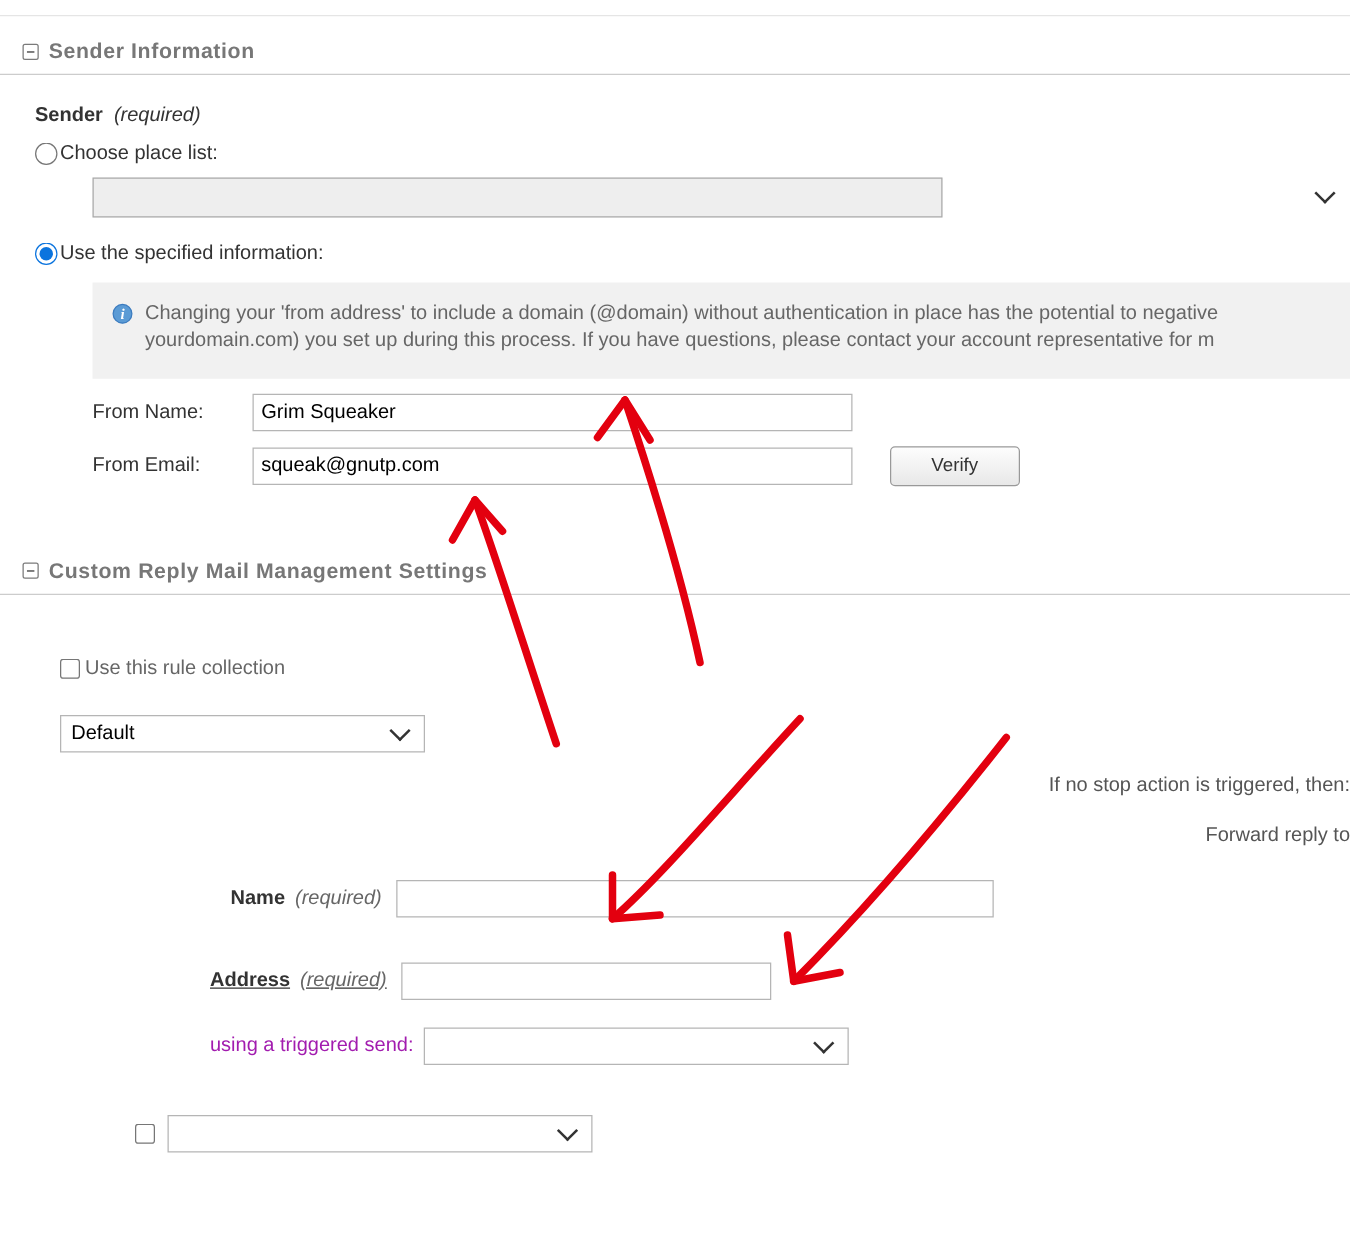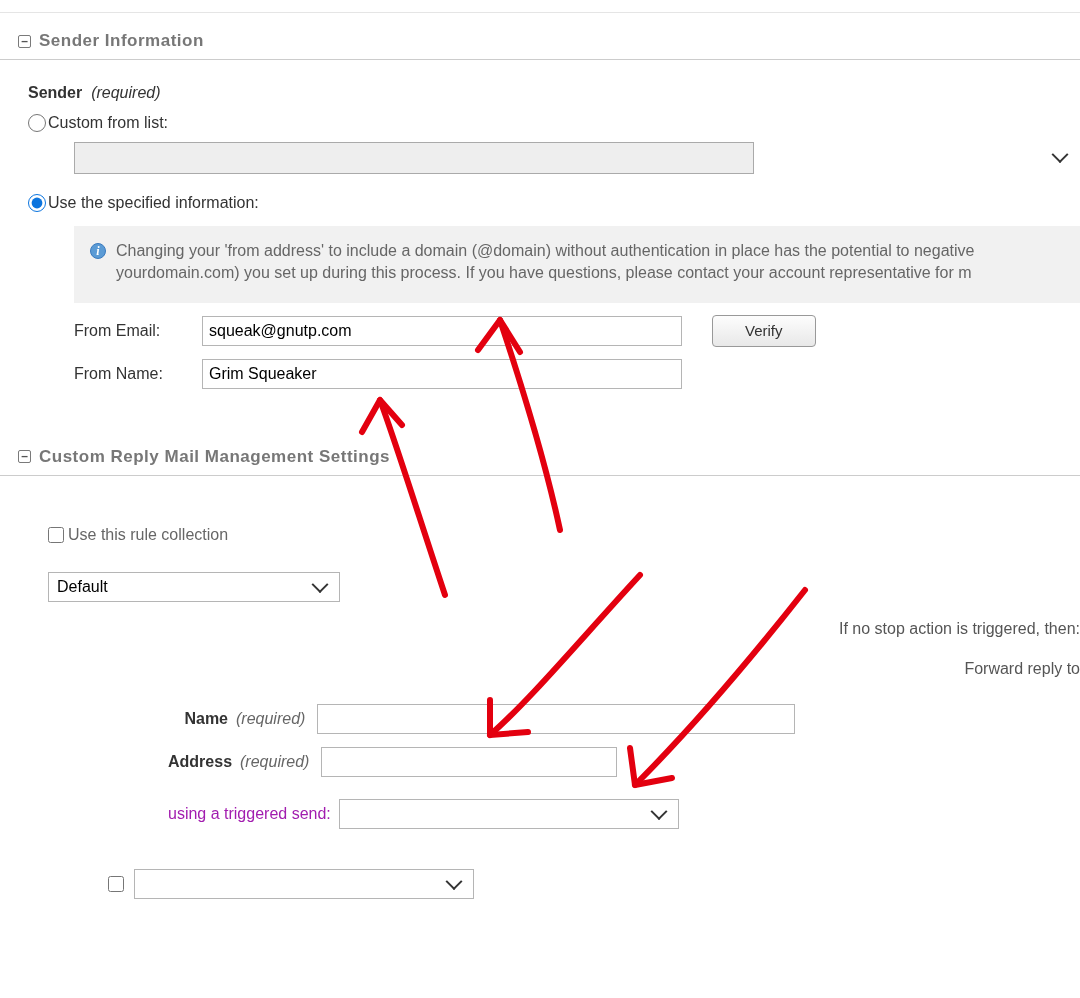--- a/index.html
+++ b/index.html
@@ -209,46 +209,46 @@
 </div>
 
 <div class="section-body">
   <div>
     <span class="label-bold">Sender</span>
     &nbsp;<span class="label-required">(required)</span>
   </div>
 
   <div class="radio-row unchecked">
     <input type="radio" name="sender-mode" style="">
-    <span>Custom from list:</span>
+    <span>Choose place list:</span>
   </div>
   <div class="select-wrap top" style="display:block;">
     <select class="select-long"></select>
   </div>
 
   <div class="radio-row" style="margin-top:20px;">
     <input type="radio" name="sender-mode" checked="" style="">
     <span>Use the specified information:</span>
   </div>
 
   <div class="info-banner">
     <span class="info-icon">i</span>
     <span>Changing your 'from address' to include a domain (@domain) without authentication in place has the potential to negative yourdomain.com) you set up during this process. If you have questions, please contact your account representative for m</span>
+  </div>
+
+  <div class="field-row">
+    <span class="field-label">From Name:</span>
+    <input class="text-input" style="width: 480px;" value="Grim Squeaker">
   </div>
 
   <div class="field-row">
     <span class="field-label">From Email:</span>
     <input class="text-input" style="width: 480px;" value="squeak@gnutp.com">
     <button class="btn">Verify</button>
   </div>
-
-  <div class="field-row">
-    <span class="field-label">From Name:</span>
-    <input class="text-input" style="width: 480px;" value="Grim Squeaker">
-  </div>
 </div>
 
 <div class="section-header" style="margin-top:20px;">
   <span class="collapse-icon">–</span>
   <span class="title">Custom Reply Mail Management Settings</span>
 </div>
 
 <div class="section-body" style="padding-top:50px; padding-left:48px;">
 
   <div class="checkbox-row">
@@ -264,21 +264,21 @@
 
   <div class="indent-1">If no stop action is triggered, then:</div>
   <div class="indent-2">Forward reply to</div>
 
   <div class="forward-row">
     <span class="flabel" style="width:60px; font-weight:bold;">Name</span>
     <span class="req">(required)</span>
     <input class="text-input" style="width: 478px; margin-left: 4px;">
   </div>
 
-  <div class="forward-row" style="margin-top:13px;">
+  <div class="forward-row" style="margin-top:36px;text-decoration:underline;">
     <span class="flabel" style="font-weight:bold;">Address</span>
     <span class="req">(required)</span>
     <input class="text-input" style="width: 296px; margin-left: 4px;">
   </div>
 
   <div class="forward-row" style="margin-top:22px;">
     <span style="color:#a21caf;">using a triggered send:</span>
     <div class="select-wrap">
       <select class="trigger-select"></select>
     </div>

